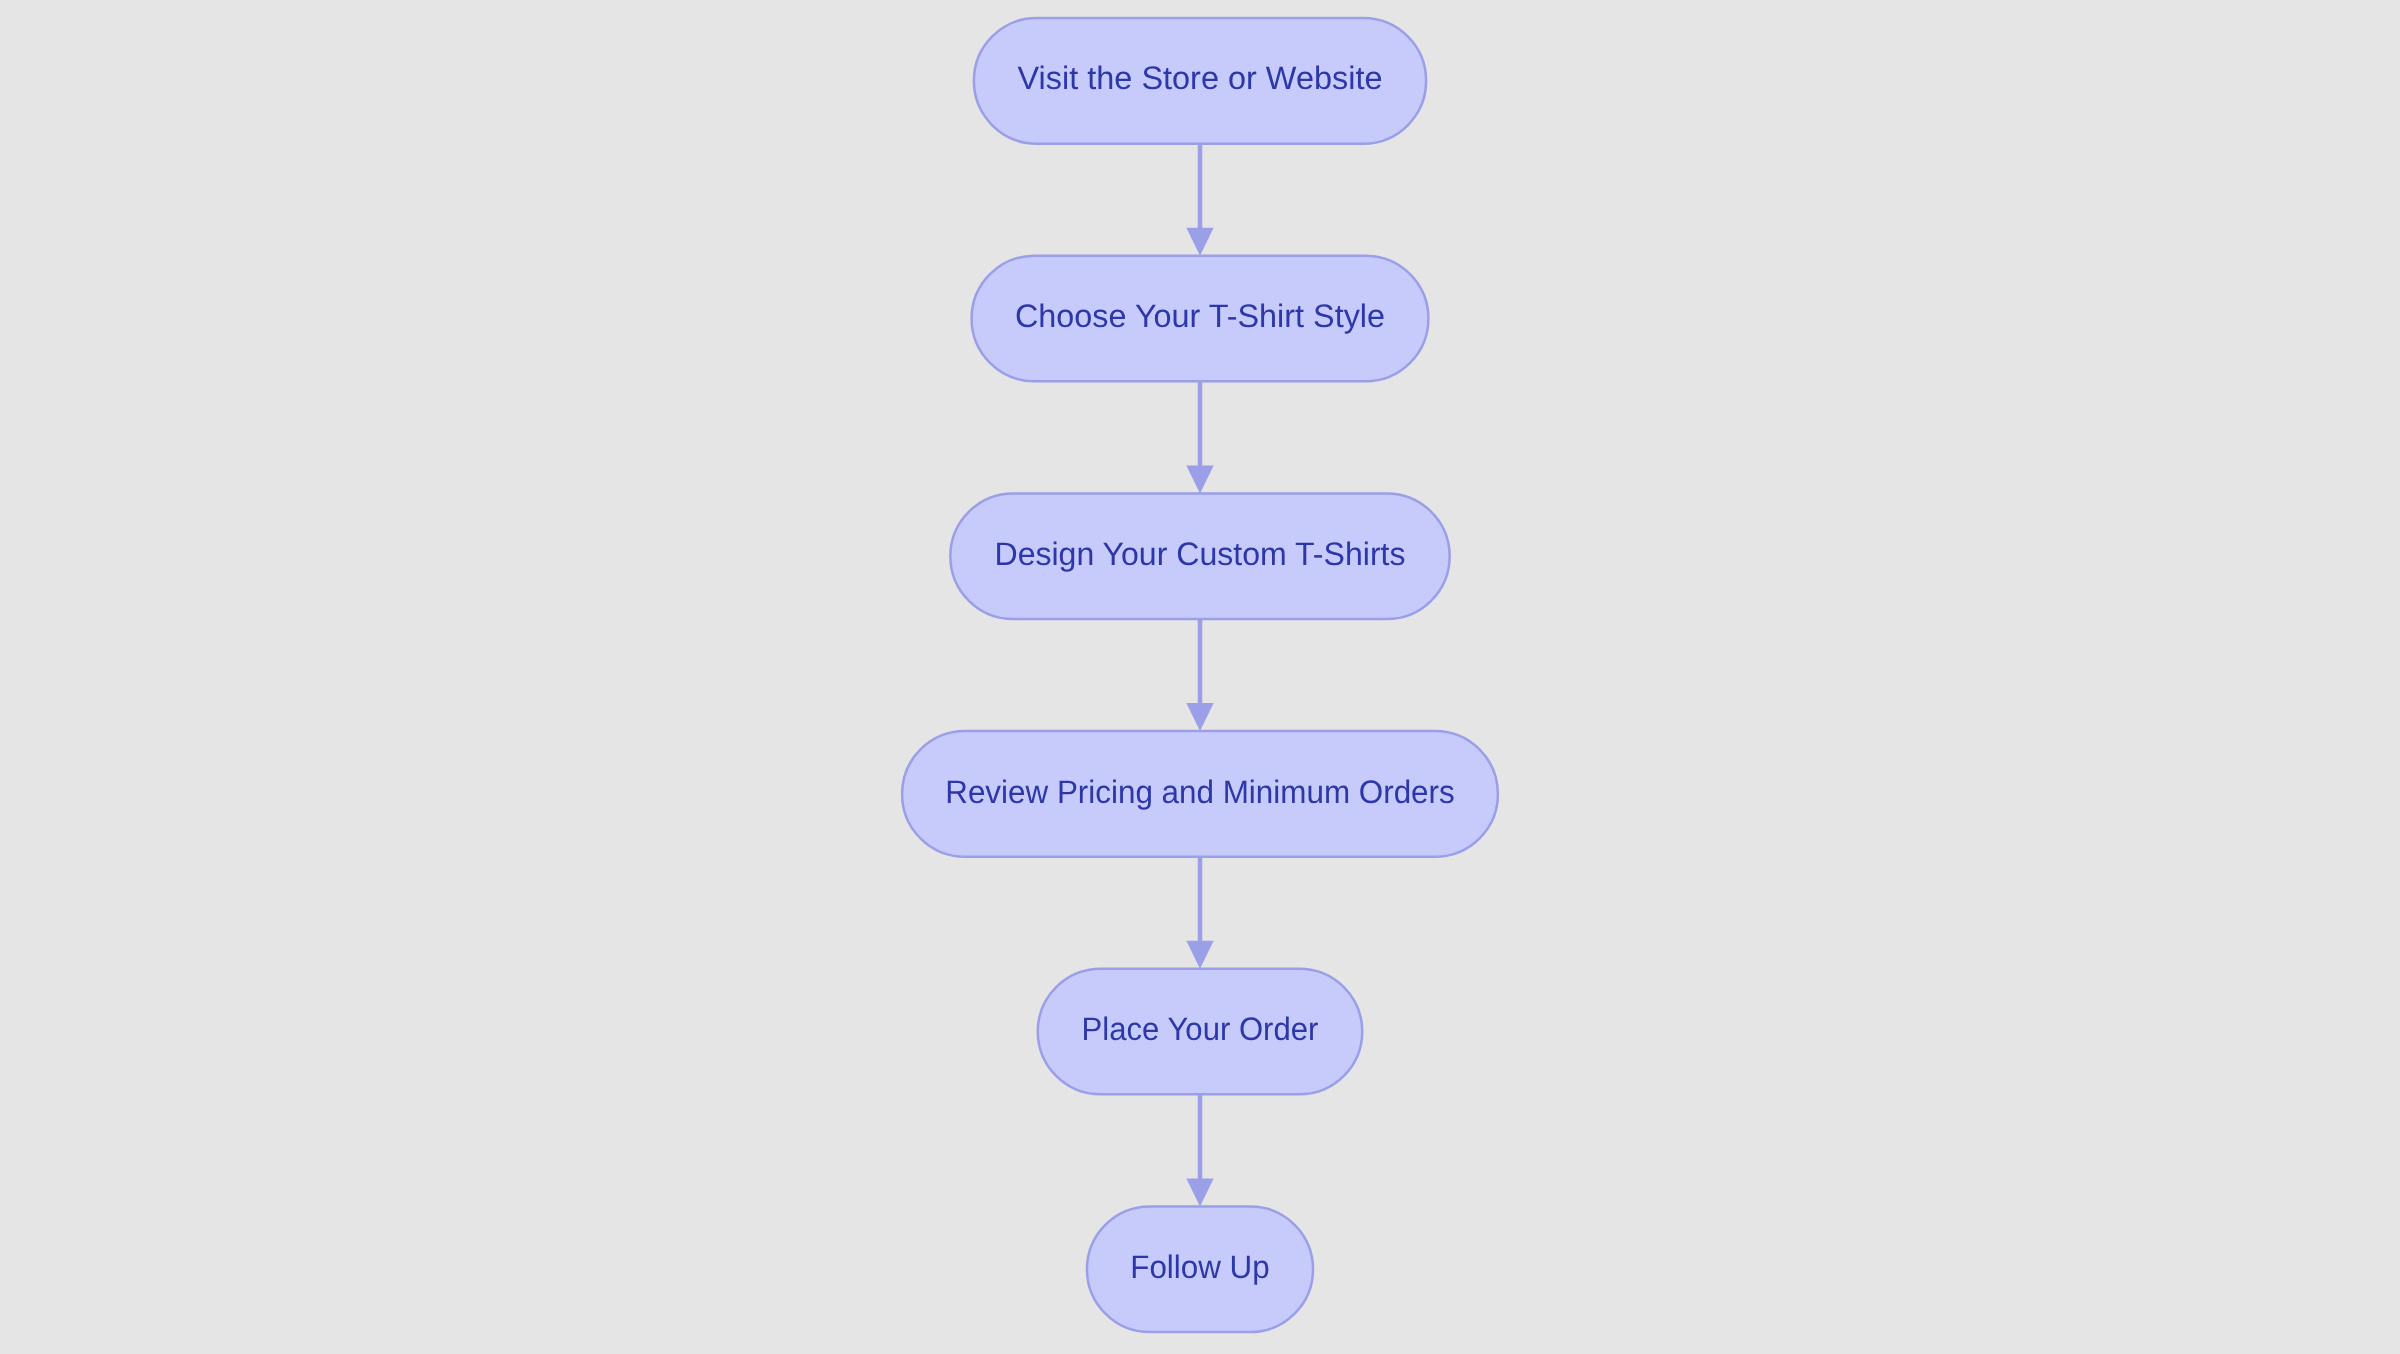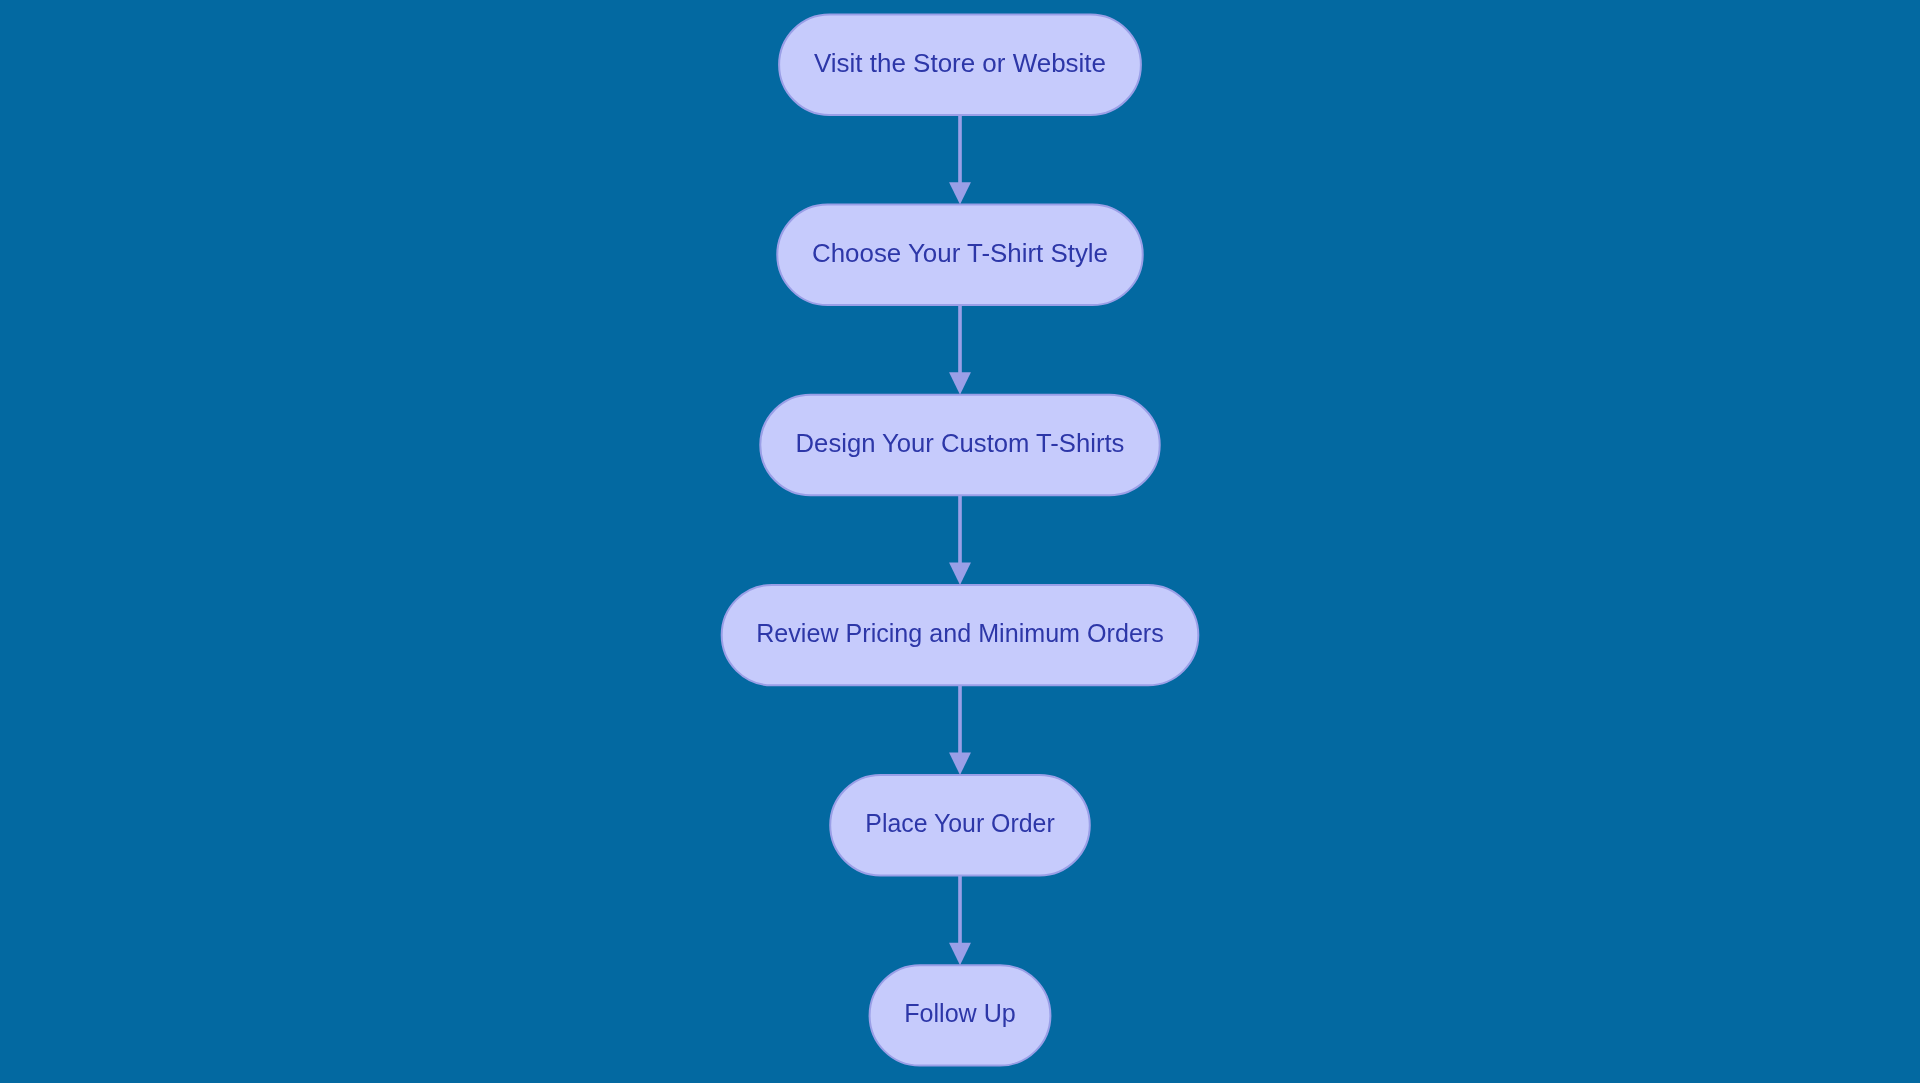--- a/index.html
+++ b/index.html
@@ -29,21 +29,21 @@
     font-style: normal;
     text-anchor: middle;
     white-space: pre;
   }
   .node-shape { }
   .edge-line { fill: none; }
 </style>
 </head>
 <body style="background: rgb(255, 255, 255);">
 
-<div id="flowchart-root" style="background: #0369a1;">
+<div id="flowchart-root" style="background: #e5e5e5;">
   <svg id="flow-svg" width="1920" height="1083" viewBox="0 0 1920 1083">
 
     <g id="edges-layer">
       <g>
         <path class="edge-line" d="M 960 114.91999999999999 L 960 183.20000000000002" stroke="#9a9fe7" stroke-width="3.64"></path>
         <path class="edge-arrowhead" d="M 949.05 182.20000000000002 L 970.95 182.20000000000002 L 960 204.60000000000002 Z" fill="#9a9fe7"></path>
       </g>
       <g>
         <path class="edge-line" d="M 960 305.06 L 960 373.34000000000003" stroke="#9a9fe7" stroke-width="3.64"></path>
         <path class="edge-arrowhead" d="M 949.05 372.34000000000003 L 970.95 372.34000000000003 L 960 394.74 Z" fill="#9a9fe7"></path>

